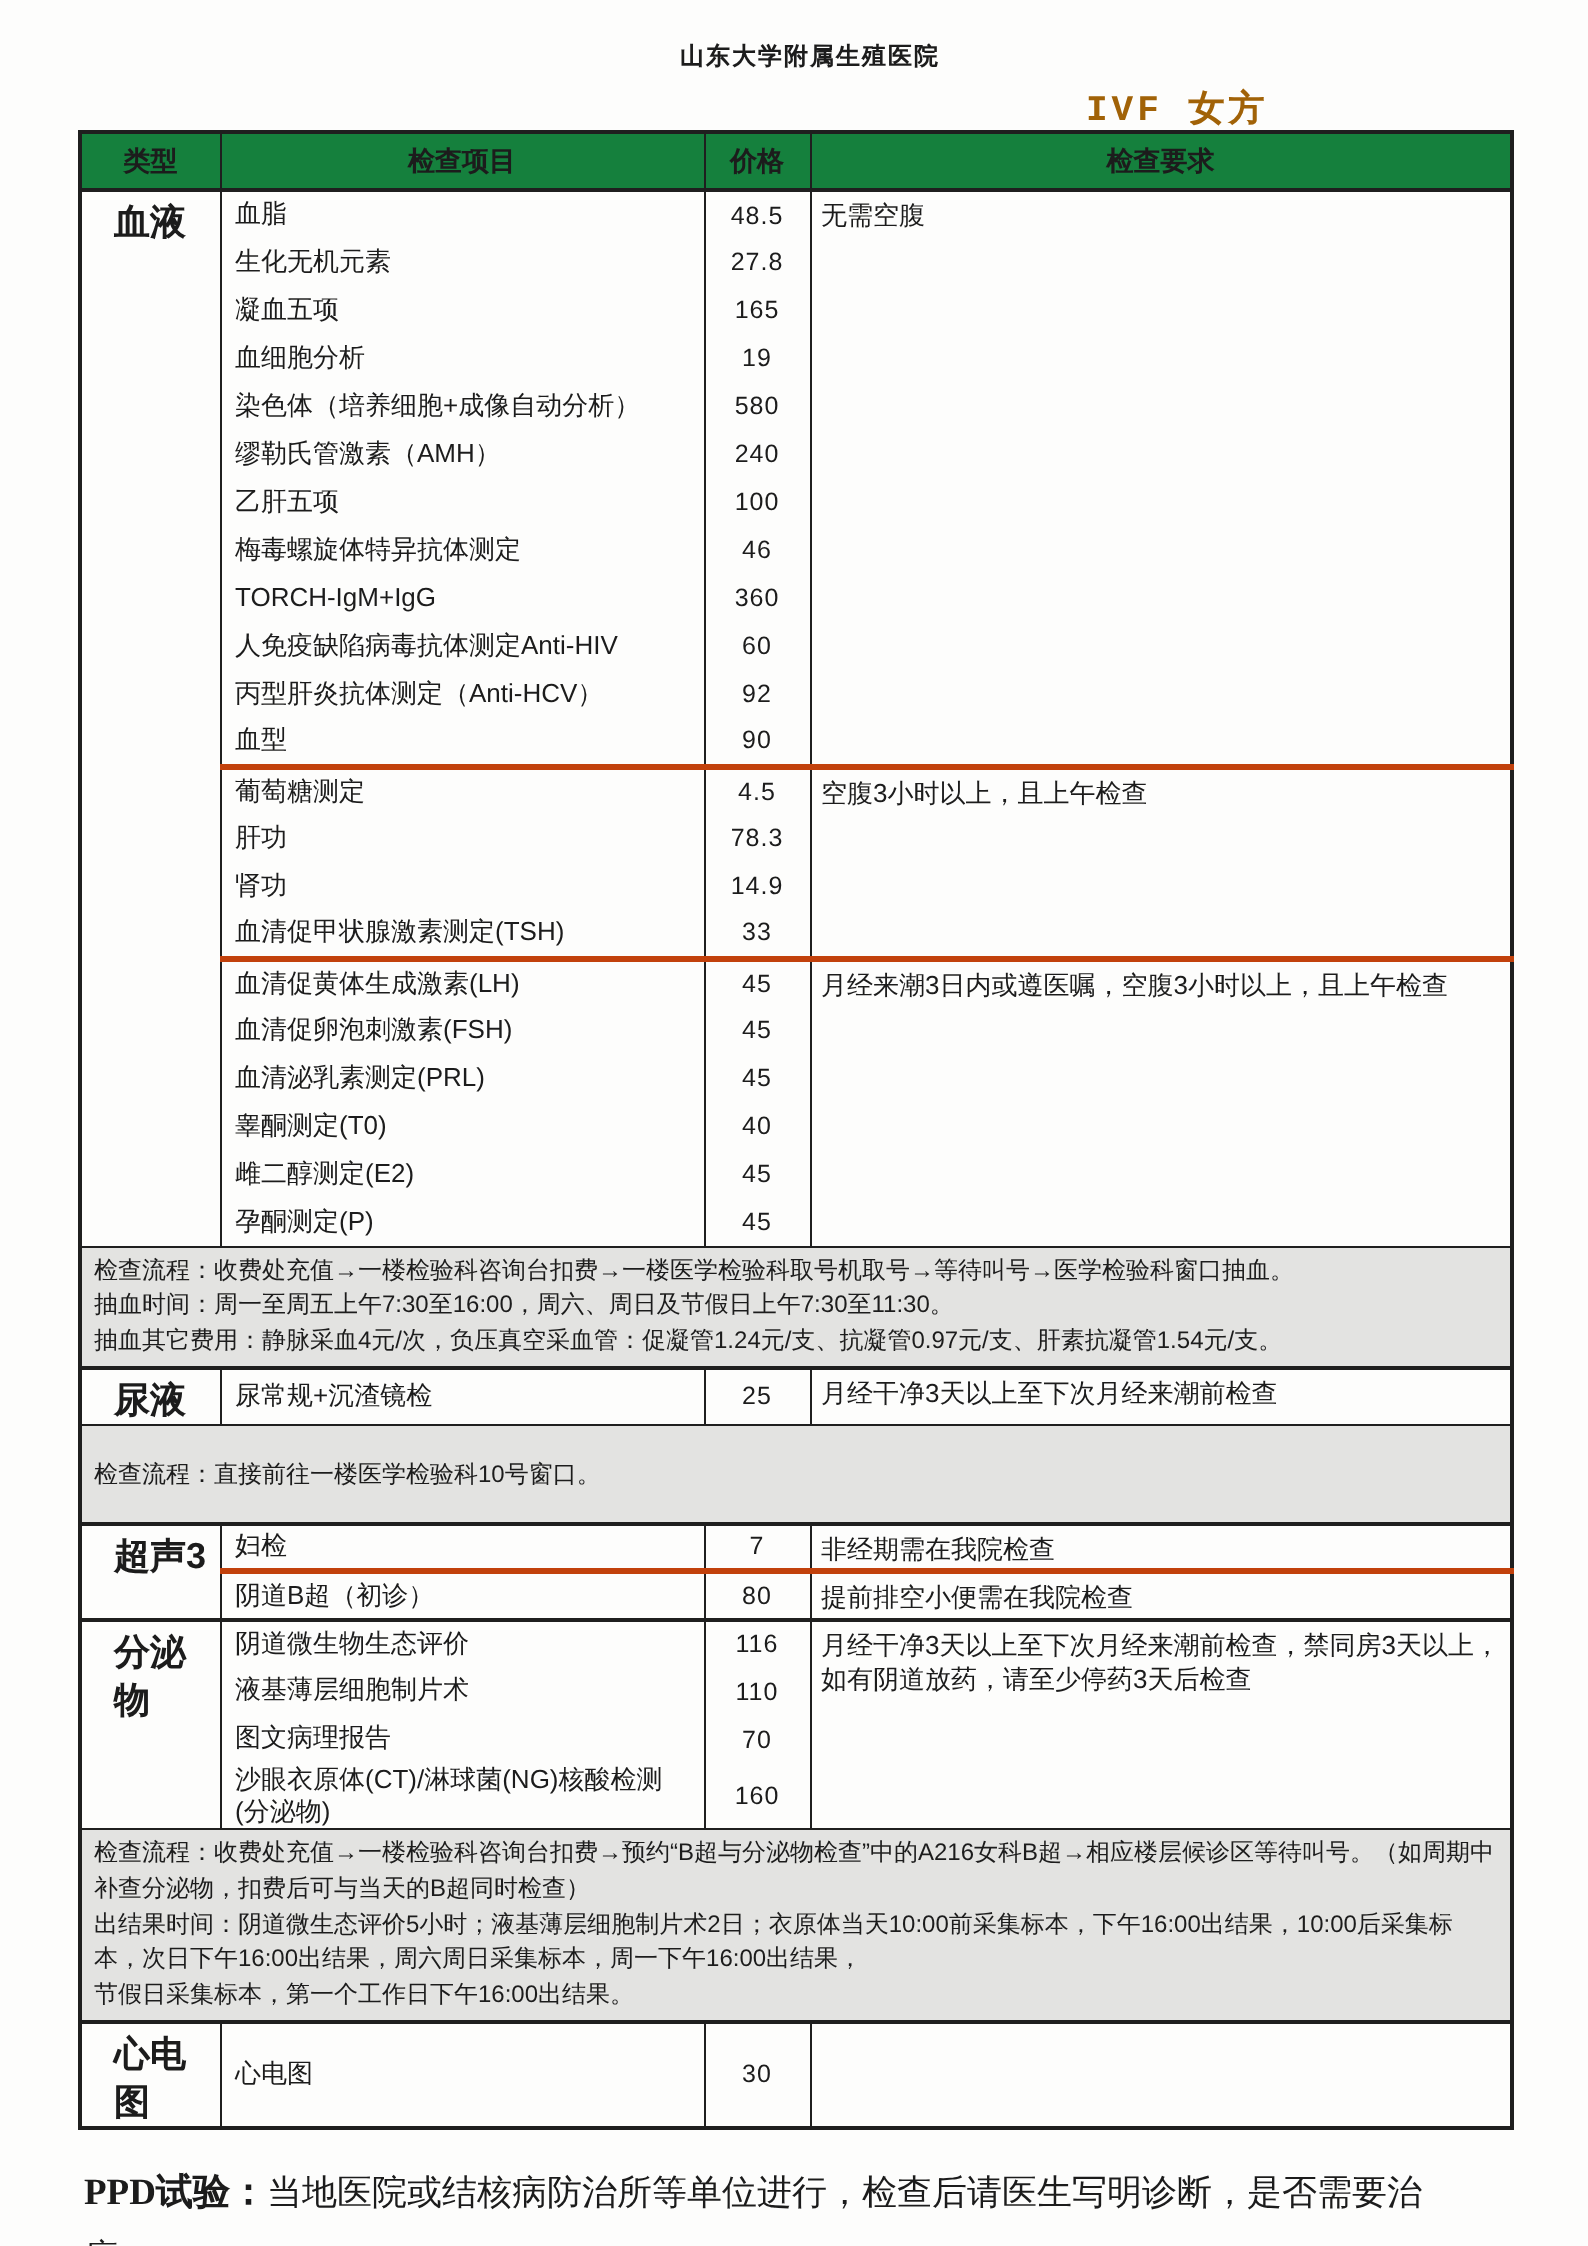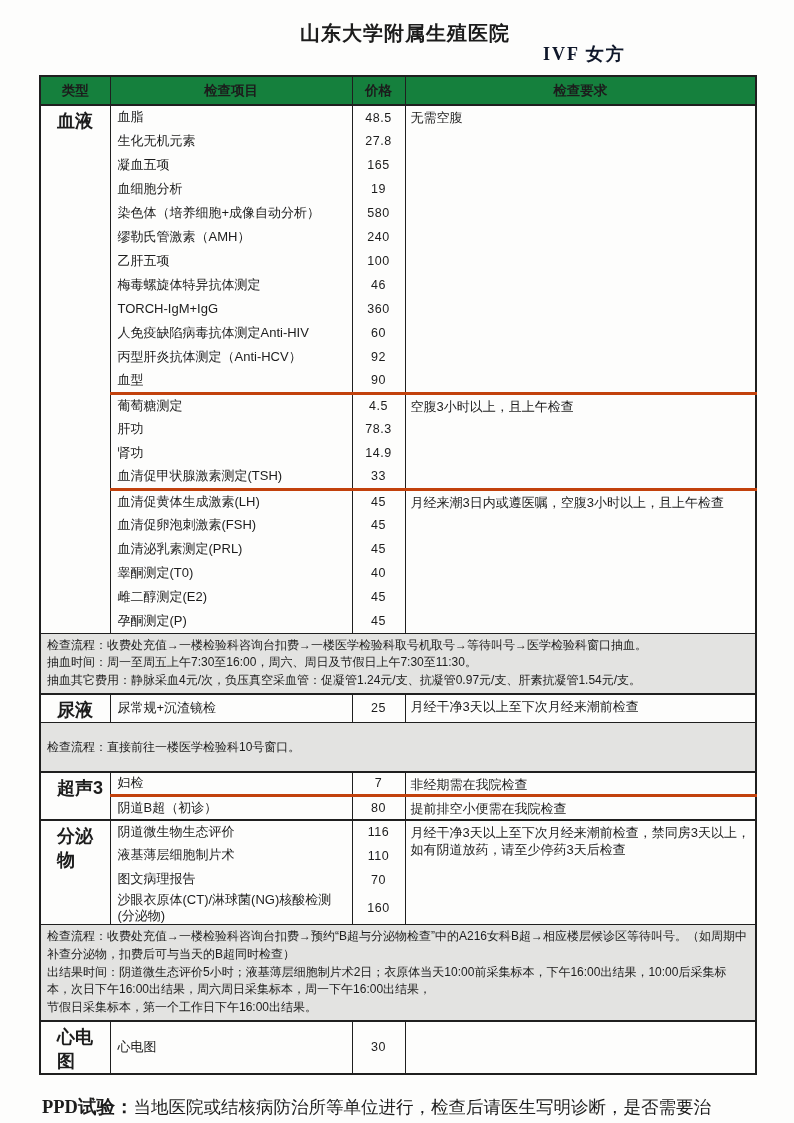--- a/index.html
+++ b/index.html
@@ -8,21 +8,21 @@
     background:#fdfdfc;
     font-family:"Liberation Sans","DejaVu Sans",sans-serif;
     color:#1c1c1c;
     position:relative;
     -webkit-font-smoothing:antialiased;
   }
   .page{position:relative;width:794px;height:1123px;overflow:hidden;}
 
   
   .heading{position:relative;padding-top:20px;text-align:center;}
-  .title{font-size:20px;font-weight:bold;letter-spacing:1px;padding-left:16px;}
+  .title{font-size:12px;font-weight:bold;letter-spacing:1px;padding-left:16px;}
   .subtitle{font-size:16px;font-weight:bold;margin-top:6px;letter-spacing:1px;}
   .doc-tag{
     position:absolute;top:42px;left:543px;
     font-family:"Liberation Serif","DejaVu Serif",serif;
     font-size:18px;font-weight:bold;letter-spacing:2px;
   }
 
   
   table.exam{
     border-collapse:collapse;
@@ -79,21 +79,21 @@
   }
   .footer .ppd-label{font-weight:bold;font-size:18.5px;}
 </style>
 </head>
 <body>
 
 <div class="page">
 
   <div class="heading">
     <div class="title">山东大学附属生殖医院</div>
-    <div class="doc-tag" style="color: #0f172a;">IVF 女方</div>
+    <div class="doc-tag" style="color: #a16207; font-family: Liberation Mono, monospace;">IVF 女方</div>
   </div>
 
   <table class="exam">
     <colgroup>
       <col class="c-type">
         <col class="c-item">
         <col class="c-price">
         <col class="c-req">
     </colgroup>
     <thead>

